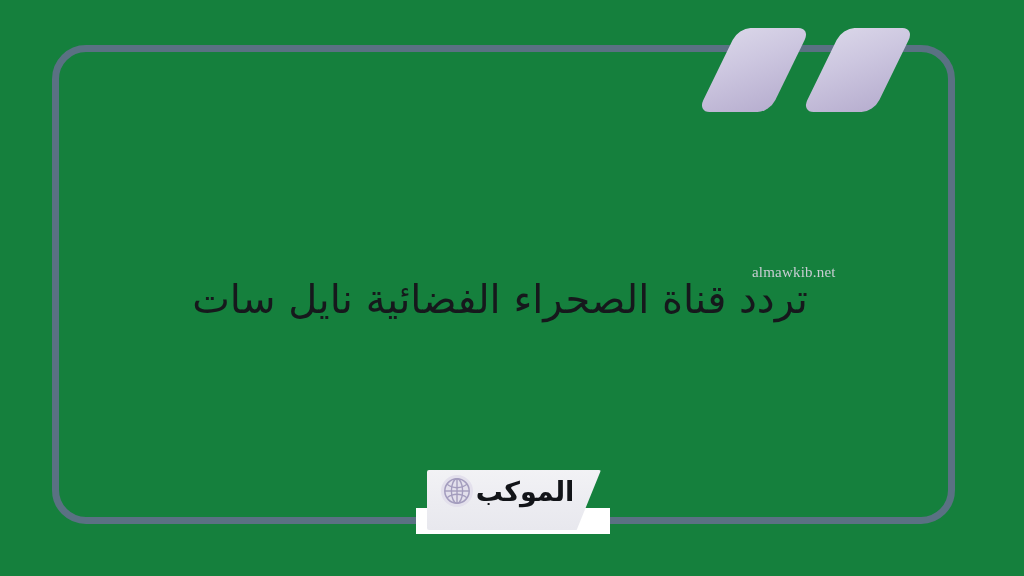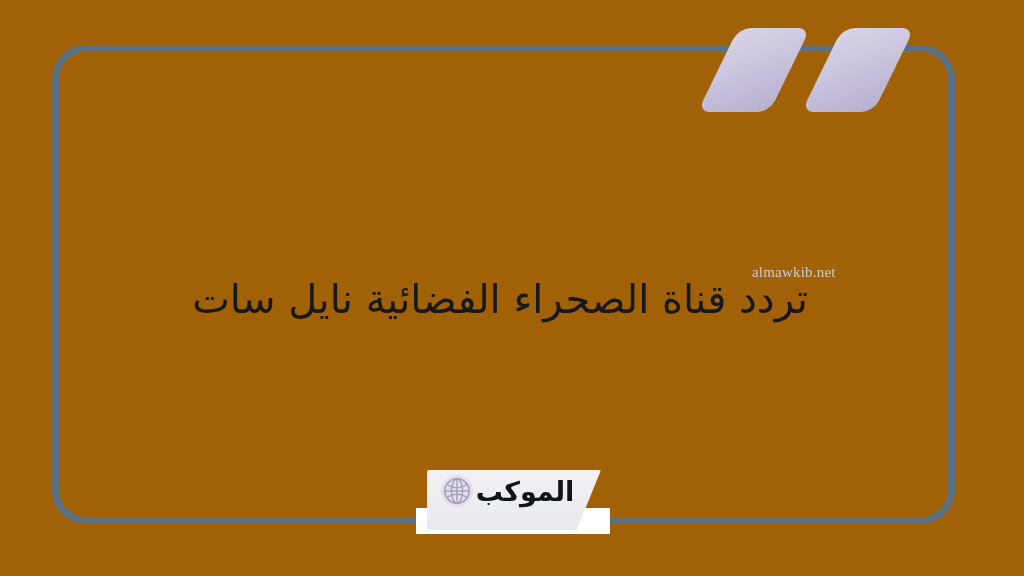--- a/index.html
+++ b/index.html
@@ -6,21 +6,21 @@
   html, body {
     margin: 0;
     padding: 0;
     background: #ffffff;
   }
 
   #stage {
     position: relative;
     width: 1024px;
     height: 576px;
-    background: #a16207;
+    background: #15803d;
     overflow: hidden;
     font-family: "DejaVu Sans", "Liberation Sans", sans-serif;
   }
 
   
   .frame {
     position: absolute;
     left: 52px;
     top: 45px;
     width: 903px;

